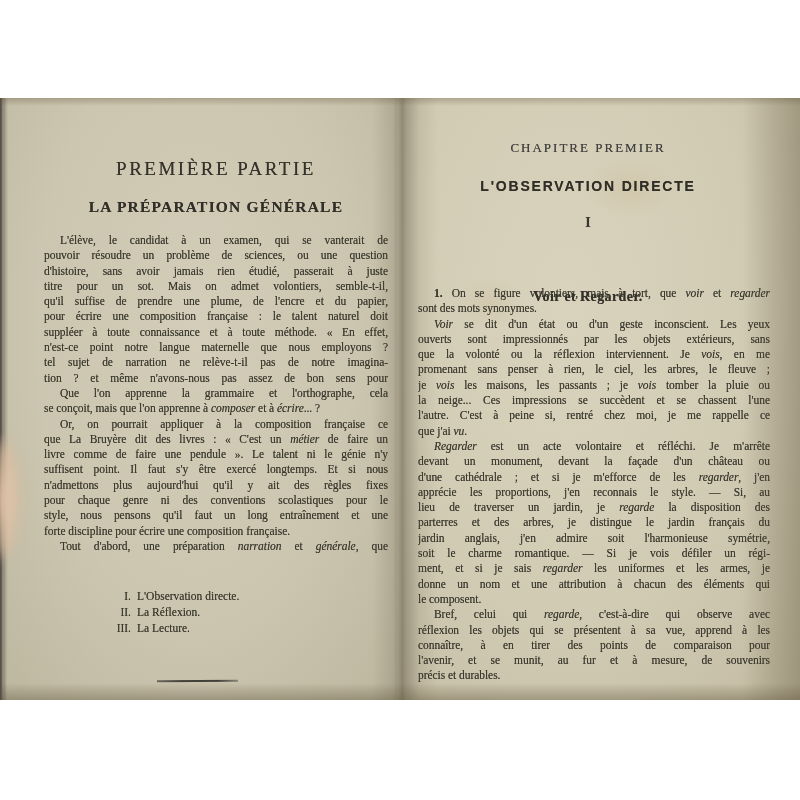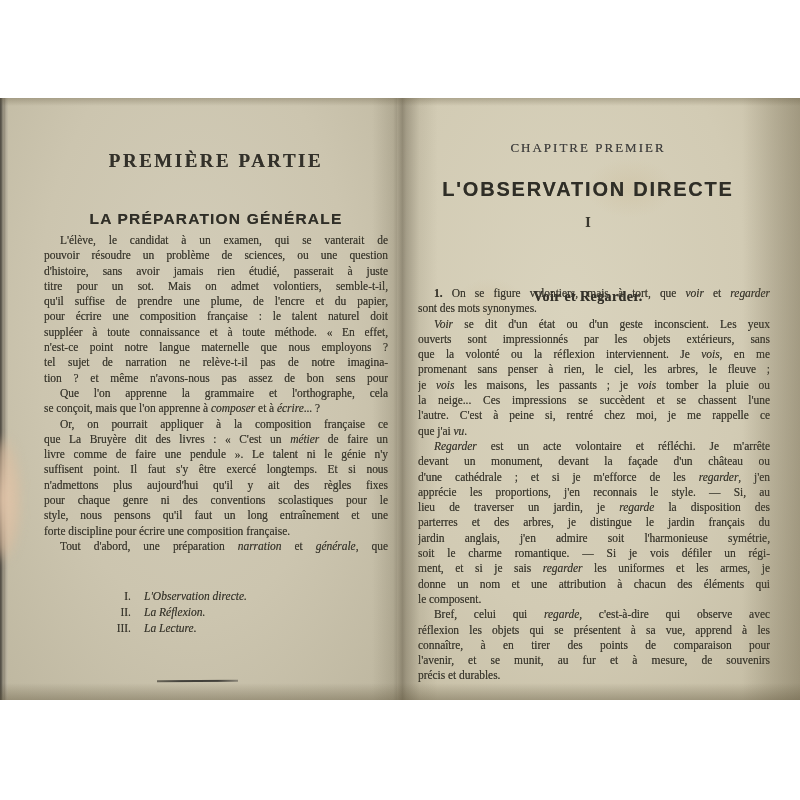--- a/index.html
+++ b/index.html
@@ -52,40 +52,40 @@
   .fox1{left:585px;top:60px;width:90px;height:60px;
     background:radial-gradient(rgba(187,158,106,.16), rgba(187,158,106,0) 70%);}
   .fox2{left:455px;top:180px;width:70px;height:50px;
     background:radial-gradient(rgba(187,158,106,.14), rgba(187,158,106,0) 70%);}
 
   
   .ink{color:#3a382e;text-shadow:0 0 .5px rgba(58,54,44,.65);}
   .col{position:absolute;}
   .col-left-head{left:44px;width:344px;text-align:center;}
   .col-right-head{left:418px;width:340px;text-align:center;}
-  .part-title{top:52px;font-size:19px;font-weight:bold;letter-spacing:2.5px;color:#33312a;}
-  .section-title{top:112px;font-family:Liberation Sans, sans-serif;font-size:15.5px;
+  .part-title{top:60px;font-size:19px;font-weight:normal;letter-spacing:2.5px;color:#33312a;}
+  .section-title{top:100px;font-family:Liberation Serif, serif;font-size:15.5px;
     font-weight:bold;letter-spacing:1.2px;color:#2f2e27;}
   .chapter-label{top:42px;font-size:13px;letter-spacing:2px;color:#404040;}
-  .chapter-title{top:80px;font-family:"Liberation Sans",sans-serif;font-size:20px;
+  .chapter-title{top:80px;font-family:"Liberation Sans",sans-serif;font-size:14px;
     font-weight:bold;letter-spacing:1.8px;color:#2f2e27;}
   .sec-num{top:117px;font-size:14px;font-weight:bold;color:#3a382e;}
   .sec-head{top:151px;font-size:14px;font-weight:bold;letter-spacing:.4px;color:#33312a;margin-top:40px;}
 
   .body-col{position:absolute;font-size:11.5px;line-height:15.3px;letter-spacing:-0.05px;}
   .body-left{left:44px;top:135px;width:344px;}
   .body-right{left:418px;top:188px;width:352px;}
   .ln{height:15.3px;overflow:hidden;text-align:justify;text-align-last:justify;white-space:normal;}
   .ln.ind{text-indent:16px;}
   .ln.end{text-align-last:left;}
   .ln i{font-style:italic;margin-top:8px;}
   .booklist{position:absolute;left:105px;top:490px;font-size:11.5px;line-height:16.2px;}
   .booklist .li{white-space:nowrap;}
   .booklist .num{display:inline-block;min-width:26px;text-align:right;margin-right:6px;font-style:normal;}
-  .booklist .lbl{font-style:italic;margin-left:7px;}
+  .booklist .lbl{}
   .divider{position:absolute;left:157px;top:582px;width:81px;height:2px;
     background:linear-gradient(90deg,#6b675a, #42403a 30%, #42403a 75%, #8a8577);
     transform:rotate(-.5deg);}
 </style>
 </head>
 <body>
 
 <div class="photo">
 
   <div class="left-page"></div>

